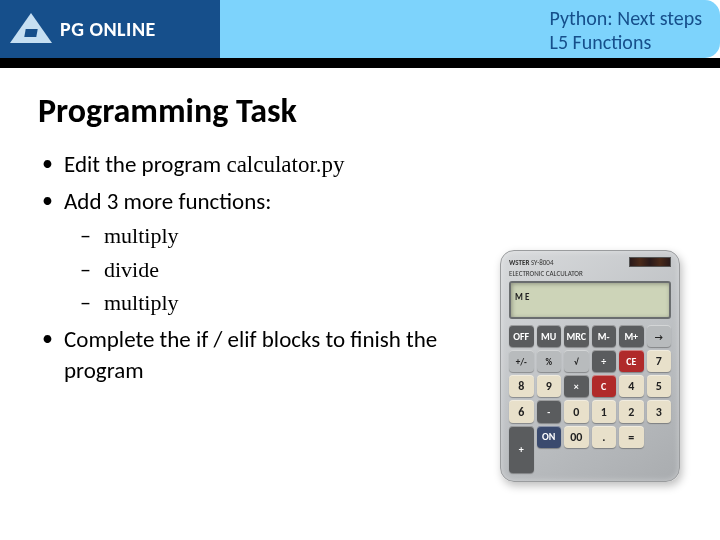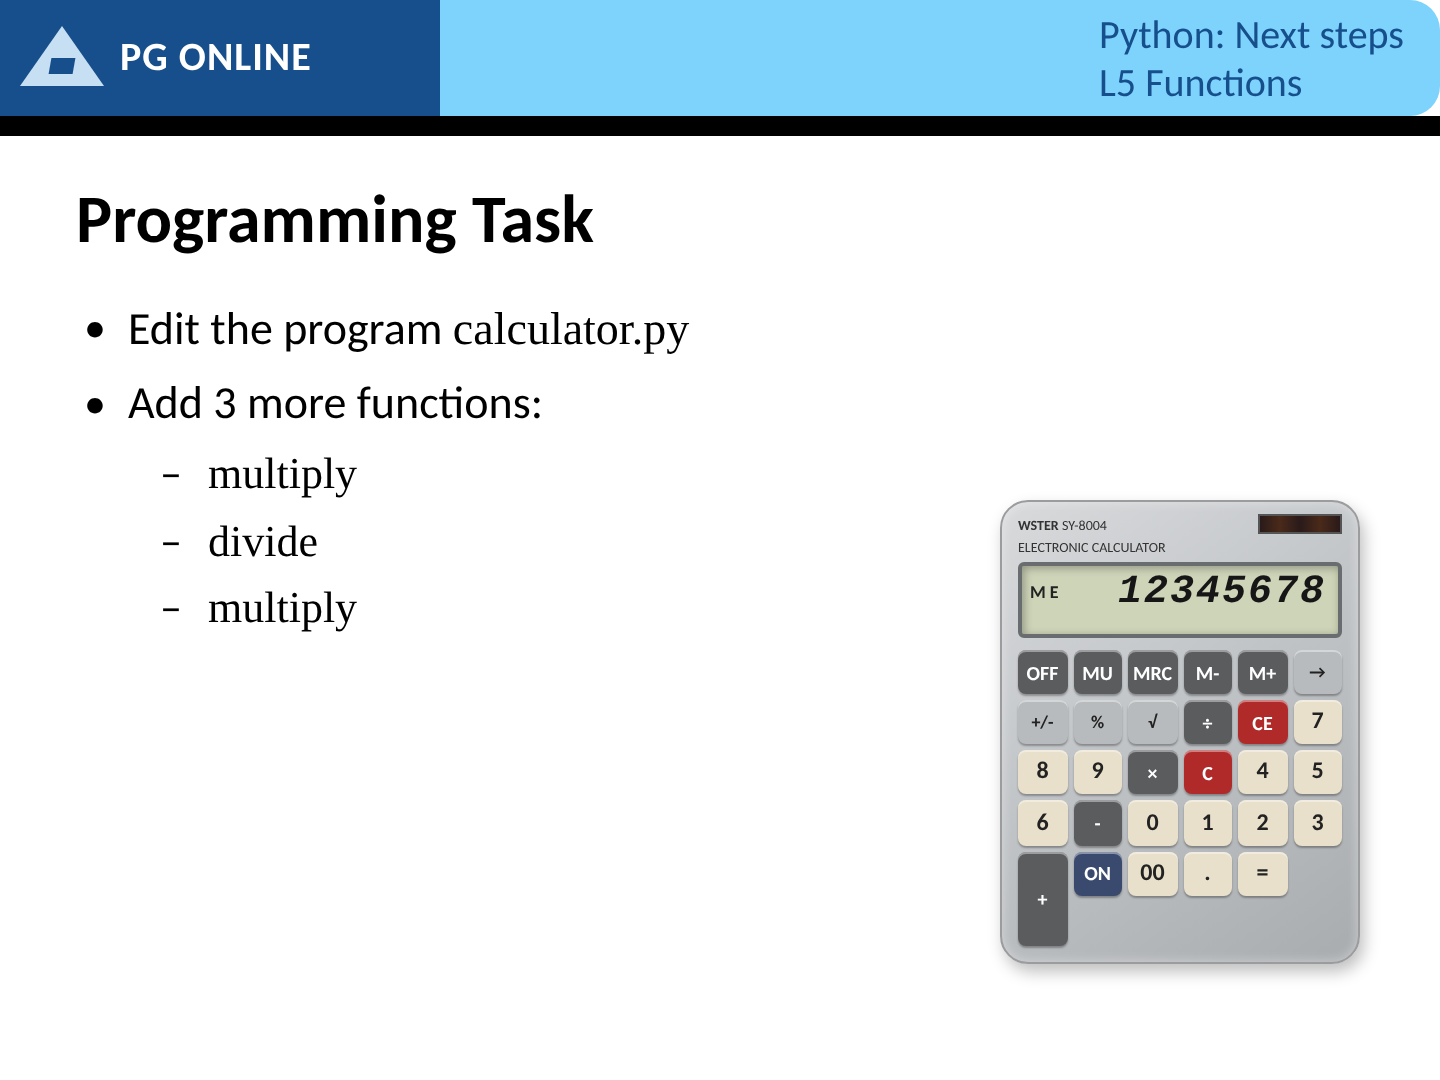--- a/index.html
+++ b/index.html
@@ -233,32 +233,32 @@
       <span>Edit the program </span><span class="mono">calculator.py</span>
     </li>
     <li>
       <span>Add 3 more functions:</span>
       <ul class="sublist">
         <li><span class="mono">multiply</span></li>
         <li><span class="mono">divide</span></li>
         <li><span class="mono">multiply</span></li>
       </ul>
     </li>
+    <li class="last-bullet">Complete the if / elif blocks to finish the program</li>
   </ul>
 </div>
 
 <div class="calc">
   <div class="calc-top-row">
     <span><b>WSTER</b> <span>SY-8004</span></span>
     <div class="solar"></div>
   </div>
   <div class="calc-sub">ELECTRONIC CALCULATOR</div>
   <div class="lcd">
     <span class="lcd-me">M E</span>
-    <span class="lcd-digits">12345678</span>
   </div>
   <div class="keypad">
 
     <div class="key k-dark">OFF</div>
     <div class="key k-dark">MU</div>
     <div class="key k-dark">MRC</div>
     <div class="key k-dark">M-</div>
     <div class="key k-dark">M+</div>
 
     <div class="key k-gray">→</div>

